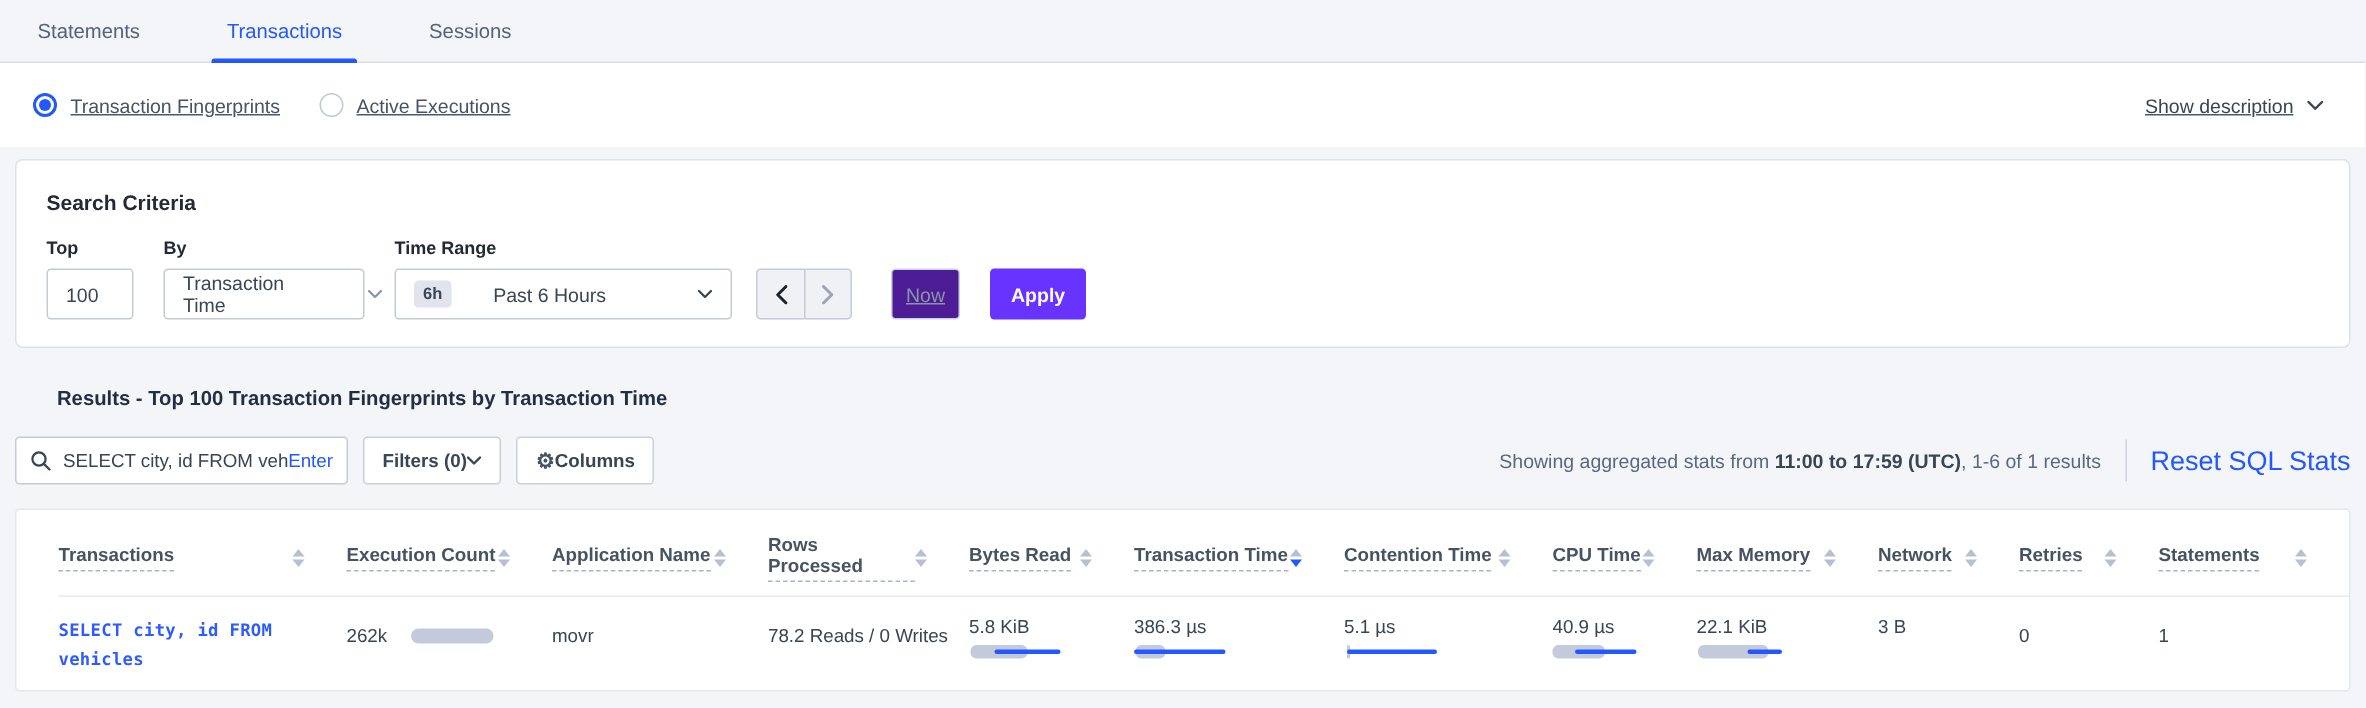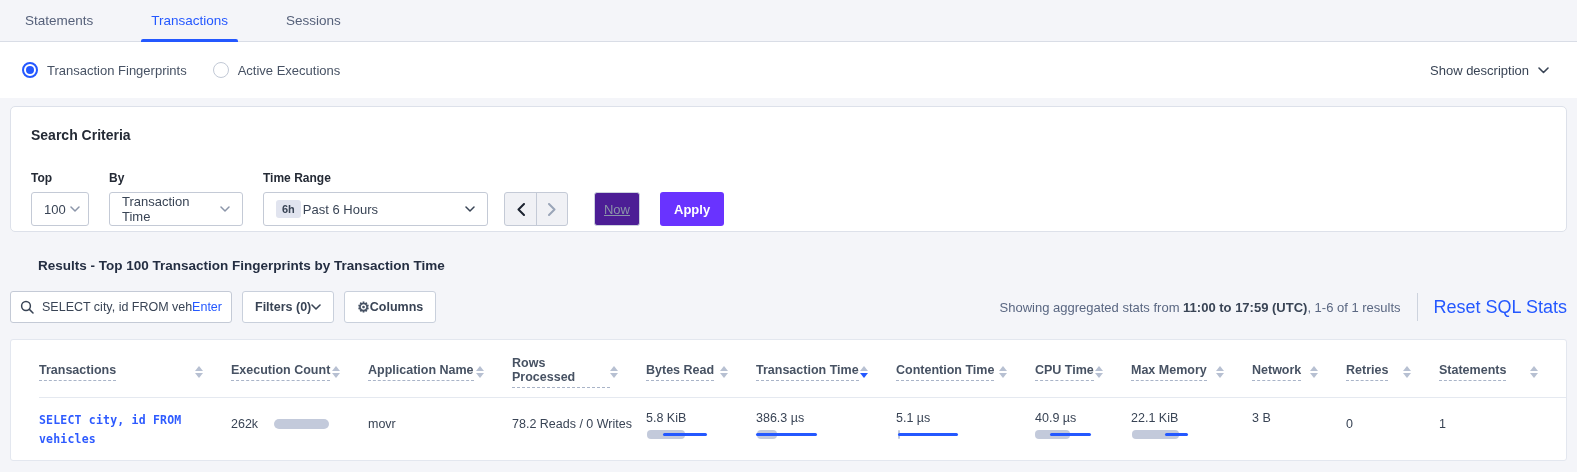--- a/index.html
+++ b/index.html
@@ -22,47 +22,47 @@
     cursor:pointer; position:relative; font-weight:400;
   }
   .tab.active { color:#2458ff; }
   .tab.active::after {
     content:""; position:absolute; left:-10px; right:-10px; bottom:-1px;
     height:3px; background:#2458ff; border-radius:2px 2px 0 0;
   }
   
   .subbar {
     background:#ffffff; height:56px; display:flex; align-items:center;
-    justify-content:space-between; padding:0 28px 0 22px;
+    justify-content:space-between; padding:0 28px 0 22px;text-decoration:underline;
   }
   .radio-group { display:flex; align-items:center; gap:26px; }
   .radio-opt { display:flex; align-items:center; gap:9px; cursor:pointer; }
   .radio-circle {
     width:16px; height:16px; border-radius:50%;
     border:1.5px solid #c2c9d6; background:#fff; position:relative; flex:none;
   }
   .radio-circle.checked { border:2px solid #2458ff; }
   .radio-circle.checked::after {
     content:""; position:absolute; left:2px; top:2px; width:8px; height:8px;
     border-radius:50%; background:#2458ff;
   }
   .radio-label { font-size:13px; color:#475264; }
   .show-desc { display:flex; align-items:center; gap:9px; font-size:13px; color:#394455; cursor:pointer; }
   
   .criteria-card {
     margin:8px 10px 0 10px; background:#fff; border:1px solid #dde1ea;
     border-radius:5px; padding:20px 20px 24px 20px; height:126px;
   }
-  .criteria-title { font-size:14px; font-weight:700; color:#242a35; margin-bottom:28px; }
+  .criteria-title { font-size:14px; font-weight:700; color:#242a35; margin-bottom:15px; }
   .criteria-row { display:flex; align-items:flex-end; gap:20px; }
   .field { display:flex; flex-direction:column; gap:7px; }
   .field-label { font-size:12px; font-weight:700; color:#242a35; }
   .select {
     height:34px; border:1px solid #c4cad6; border-radius:3px; background:#fff;
-    display:flex; align-items:center; padding:0 12px; gap:2px; cursor:pointer;
+    display:flex; align-items:center; padding:0 12px; gap:28px; cursor:pointer;
     font-size:13px; color:#394455;
   }
   .select .spacer { flex:1; }
   .sel-top { width:58px; }
   .sel-by { width:134px; }
   .sel-range { width:225px; }
   .range-badge {
     background:#e1e4ef; color:#394455; font-size:11px; font-weight:700;
     padding:3px 6px; border-radius:3px;
   }

